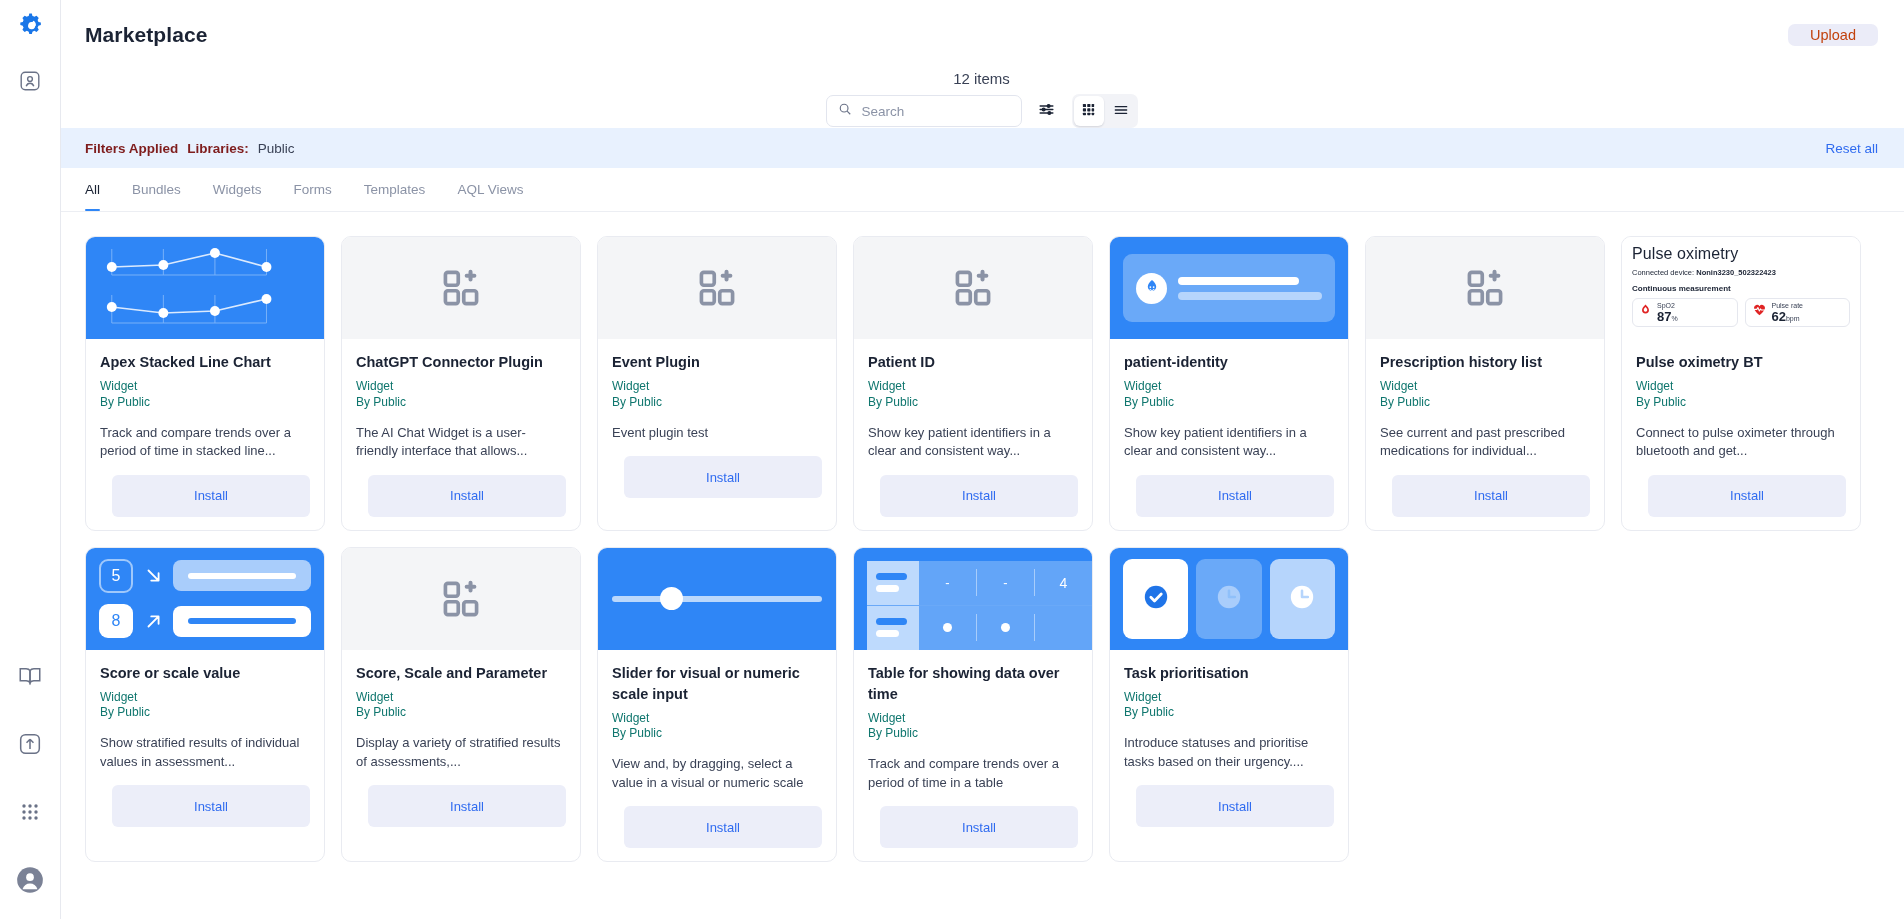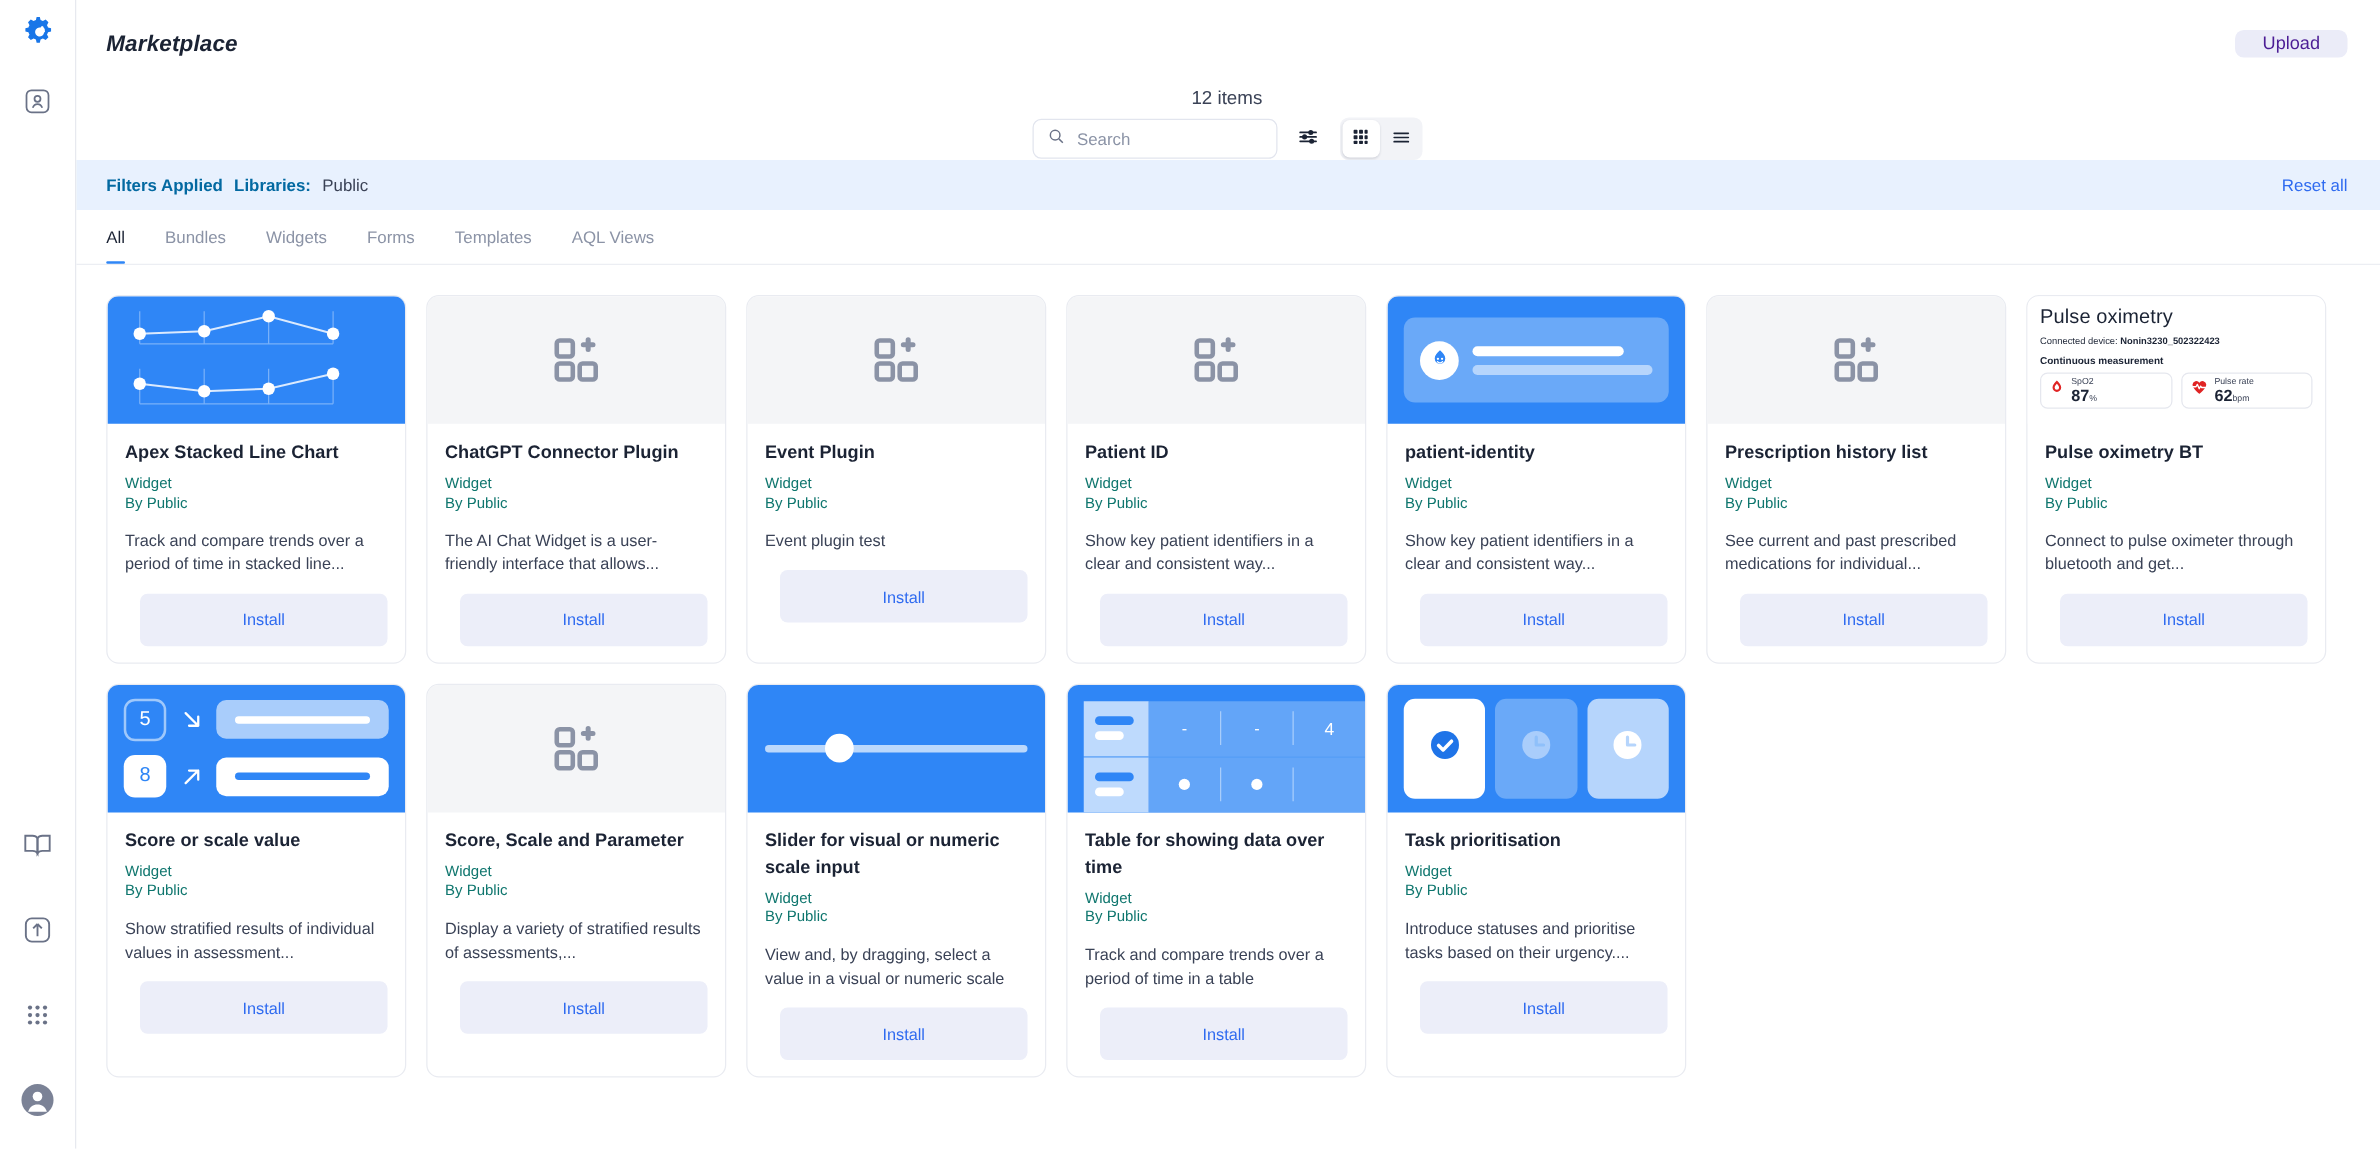--- a/index.html
+++ b/index.html
@@ -30,23 +30,23 @@
   .rail-ico { width:34px; height:34px; display:flex; align-items:center; justify-content:center; cursor:pointer; }
 
   
   .main { flex:1; height:919px; display:flex; flex-direction:column; background:#fff; }
 
   .topbar {
     height:70px; min-height:70px;
     display:flex; align-items:center; justify-content:space-between;
     padding:0 26px 0 24px;
   }
-  .page-title { font-size:18px; font-weight:700; letter-spacing:.1px; color:#1b2334;font-style:italic; }
+  .page-title { font-size:21px; font-weight:700; letter-spacing:.1px; color:#1b2334; }
   .upload-btn {
-    background:#ebecf8; color:#4c1d95;
+    background:#ebecf8; color:#c2410c;
     border:none; border-radius:7px;
     height:22px; padding:0 22px;
     font-size:14.5px; font-family:inherit; cursor:pointer;
   }
 
   .subbar {
     height:58px; min-height:58px;
     display:flex; align-items:center; justify-content:space-between;
     padding:0 26px 0 24px;
     flex-direction:column;
@@ -76,21 +76,21 @@
     background:#f2f3f7; border-radius:7px; padding:2px; gap:2px;
   }
   .seg .icon-btn.active { background:#fff; box-shadow:0 1px 2px rgba(20,30,60,.14); }
 
   .filterbar {
     height:40px; min-height:40px; background:#e8f1fe;
     display:flex; align-items:center; justify-content:space-between;
     padding:0 26px 0 24px;
   }
   .filter-left { display:flex; align-items:center; gap:9px; font-size:13.5px; }
-  .filter-strong { font-weight:700; color:#0369a1; }
+  .filter-strong { font-weight:700; color:#7f1d1d; }
   .filter-val { color:#3a4256; }
   .reset-all { color:#2f6bf0; font-size:13.5px; cursor:pointer; }
 
   .tabs {
     height:44px; min-height:44px;
     display:flex; align-items:stretch; gap:0;
     padding:0 24px; border-bottom:1px solid #eceef3;
   }
   .tab {
     display:flex; align-items:center;

